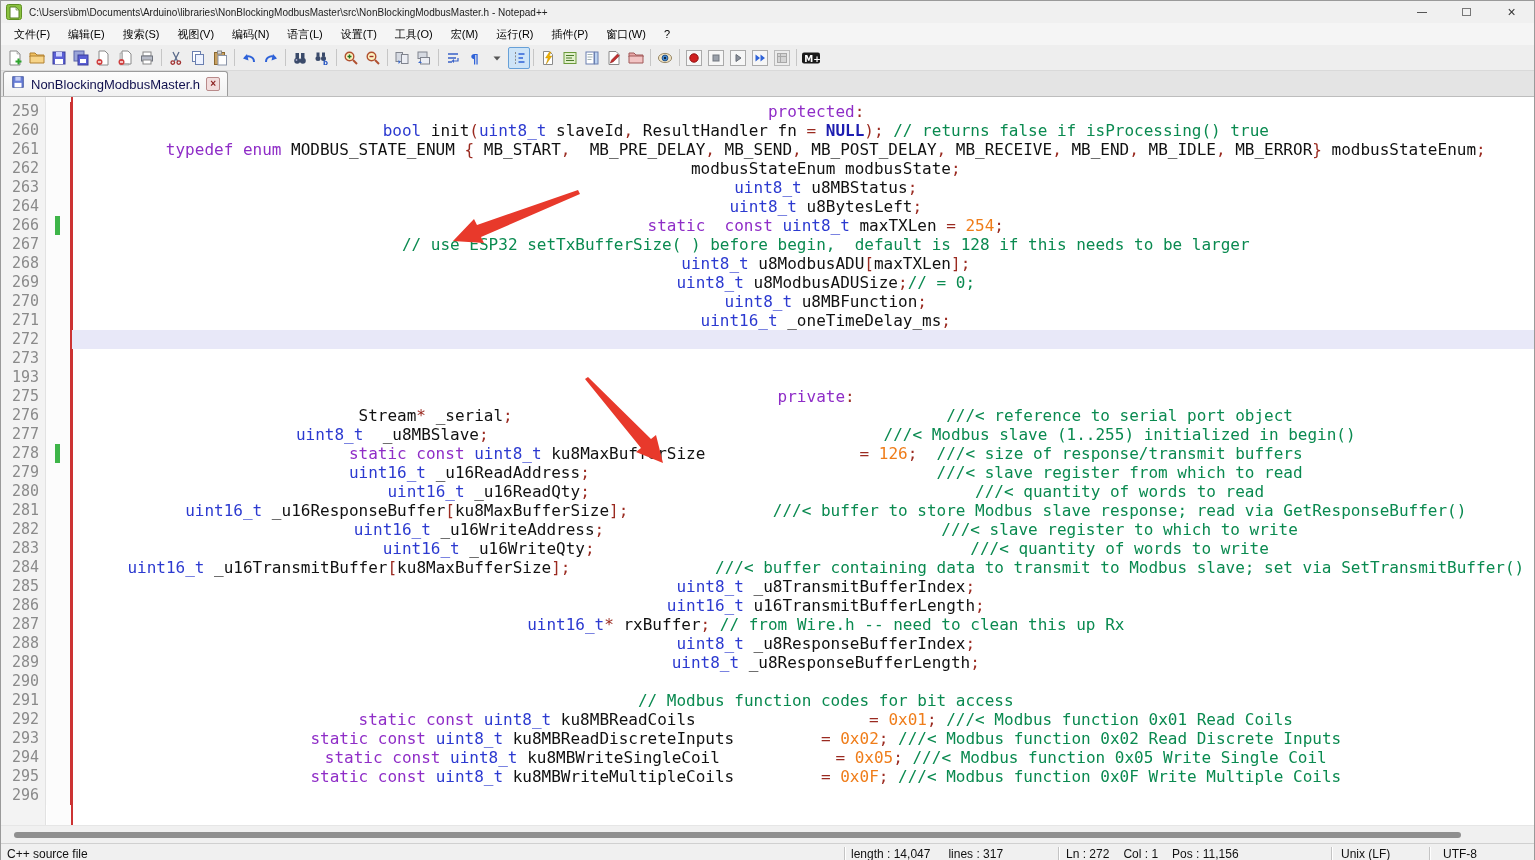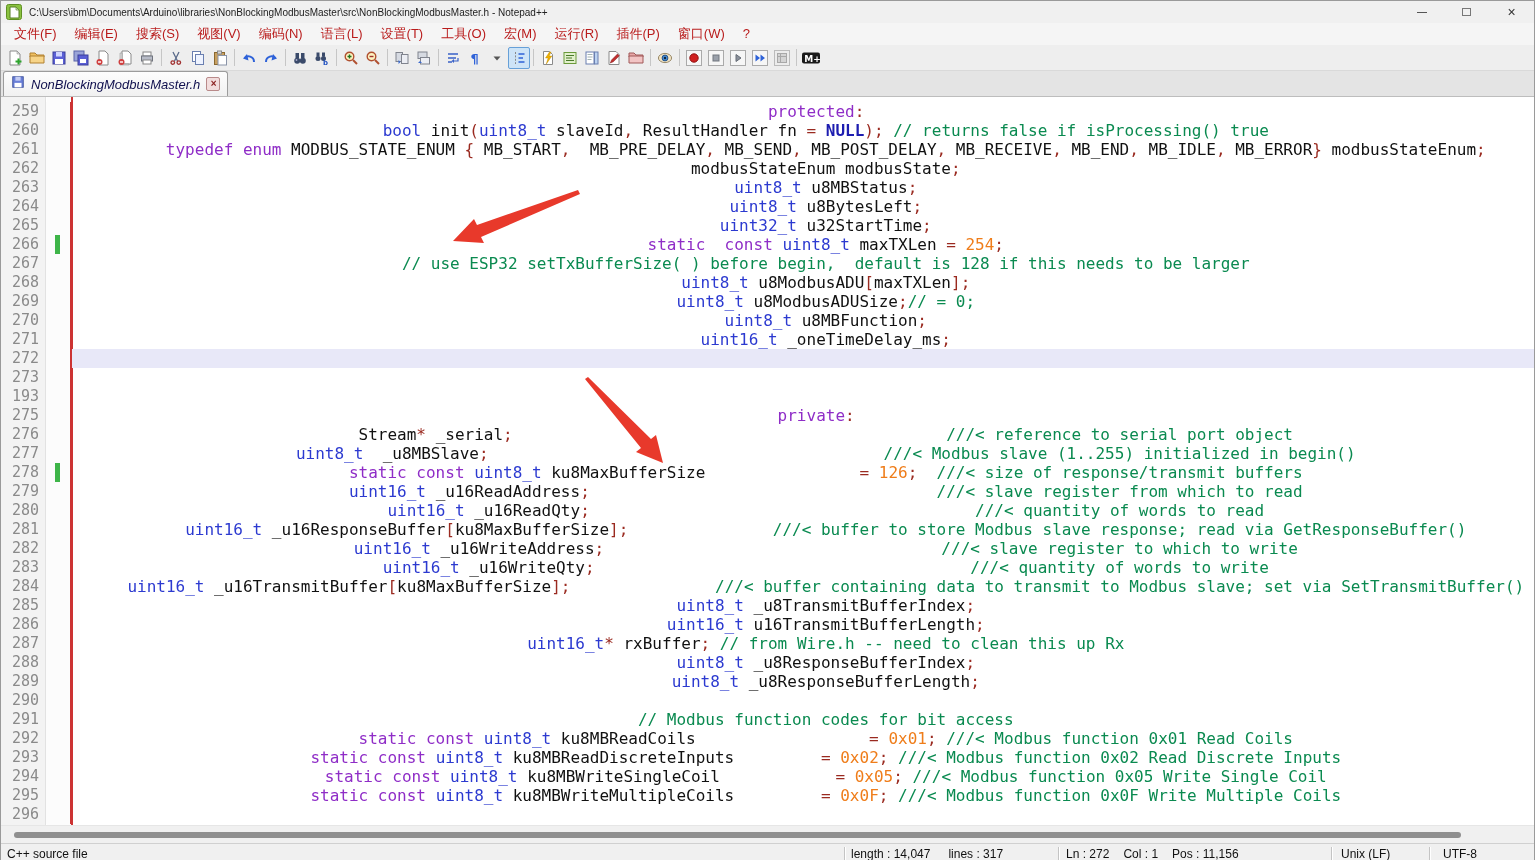--- a/index.html
+++ b/index.html
@@ -12,33 +12,33 @@
   #titlebar .appicon{width:16px;height:16px;margin-right:7px;flex:0 0 auto;}
   #title-text{font-size:10px;color:#222;white-space:nowrap;}
   #wincontrols{margin-left:auto;display:flex;align-items:center;height:22px;}
   .wbtn{width:45px;height:22px;display:flex;align-items:center;justify-content:center;color:#444;}
   .wbtn .minbar{width:10px;height:1px;background:#555;}
   .wbtn .maxbox{width:9px;height:8px;border:1px solid #777;}
   .wbtn.close{font-size:14px;color:#333;}
 
   
   #menubar{height:22px;background:#f5f5f5;display:flex;align-items:center;padding-left:4px;}
-  .menu-item{font-size:13px;color:#b91c1c;padding:0 9px;height:20px;line-height:20px;white-space:nowrap;}
+  .menu-item{font-size:11px;color:#000000;padding:0 9px;height:20px;line-height:20px;white-space:nowrap;}
 
   
   #toolbar{height:26px;background:#eeeeee;border-bottom:1px solid #d9d9d9;display:flex;align-items:center;padding-left:3px;}
   .tbtn{width:22px;height:22px;display:flex;align-items:center;justify-content:center;border:1px solid transparent;border-radius:2px;}
   .tbtn.checked{background:#cde4f7;border-color:#66a0d8;}
   .tbtn svg{display:block;}
   .tsep{width:1px;height:17px;background:#c6c6c6;margin:0 3px;}
 
   
   #tabbar{height:26px;background:#e4e4e4;border-bottom:1px solid #bdbdbd;display:flex;align-items:flex-end;padding-left:2px;}
   #tab-active{height:25px;background:linear-gradient(#fdfdfd,#f1f1f1);border:1px solid #9c9c9c;border-bottom:none;
-    border-radius:3px 3px 0 0;display:flex;align-items:center;padding:0 7px;gap:6px;font-style:italic;}
+    border-radius:3px 3px 0 0;display:flex;align-items:center;padding:0 7px;gap:6px;}
   #tab-label{font-size:13px;color:#10104e;white-space:nowrap;}
   .tab-close{width:14px;height:14px;border:1px solid #b98a8a;background:#f2dddd;border-radius:2px;
     display:flex;align-items:center;justify-content:center;font-size:10px;font-weight:bold;color:#8b2020;line-height:1;}
 
   
   #editor{position:relative;height:728px;background:#fff;overflow:hidden;padding-top:5px;text-align:center;}
   .row{display:flex;height:19px;}
   .ln{width:45px;flex:0 0 45px;background:#f3f3f3;border-right:1px solid #e2e2e2;
     font:15px/19px "DejaVu Sans Mono",monospace;color:#8a8a8a;padding-left:5px;}
   .marg{width:26px;flex:0 0 26px;background:#fcfcfc;border-right:2px solid #cc3333;position:relative;}
@@ -452,25 +452,20 @@
           <span class="ln">263</span>
           <span class="marg"></span>
           <span class="code"><span class="sd">    </span><span class="st">uint8_t</span><span class="sd"> u8MBStatus</span><span class="so">;</span></span>
         </div>
         <div class="row">
           <span class="ln">264</span>
           <span class="marg"></span>
           <span class="code"><span class="sd">    </span><span class="st">uint8_t</span><span class="sd"> u8BytesLeft</span><span class="so">;</span></span>
         </div>
         <div class="row">
-          <span class="ln">265</span>
-          <span class="marg"></span>
-          <span class="code"><span class="sd">    </span><span class="st">uint32_t</span><span class="sd"> u32StartTime</span><span class="so">;</span></span>
-        </div>
-        <div class="row">
           <span class="ln">266</span>
           <span class="marg">
             <span class="chg"></span>
           </span>
           <span class="code"><span class="sd">    </span><span class="sk">static</span><span class="sd">  </span><span class="sk">const</span><span class="sd"> </span><span class="st">uint8_t</span><span class="sd"> maxTXLen </span><span class="so">=</span><span class="sd"> </span><span class="sn">254</span><span class="so">;</span></span>
         </div>
         <div class="row">
           <span class="ln">267</span>
           <span class="marg"></span>
           <span class="code"><span class="sd">    </span><span class="sc">// use ESP32 setTxBufferSize( ) before begin,  default is 128 if this needs to be larger</span></span>

